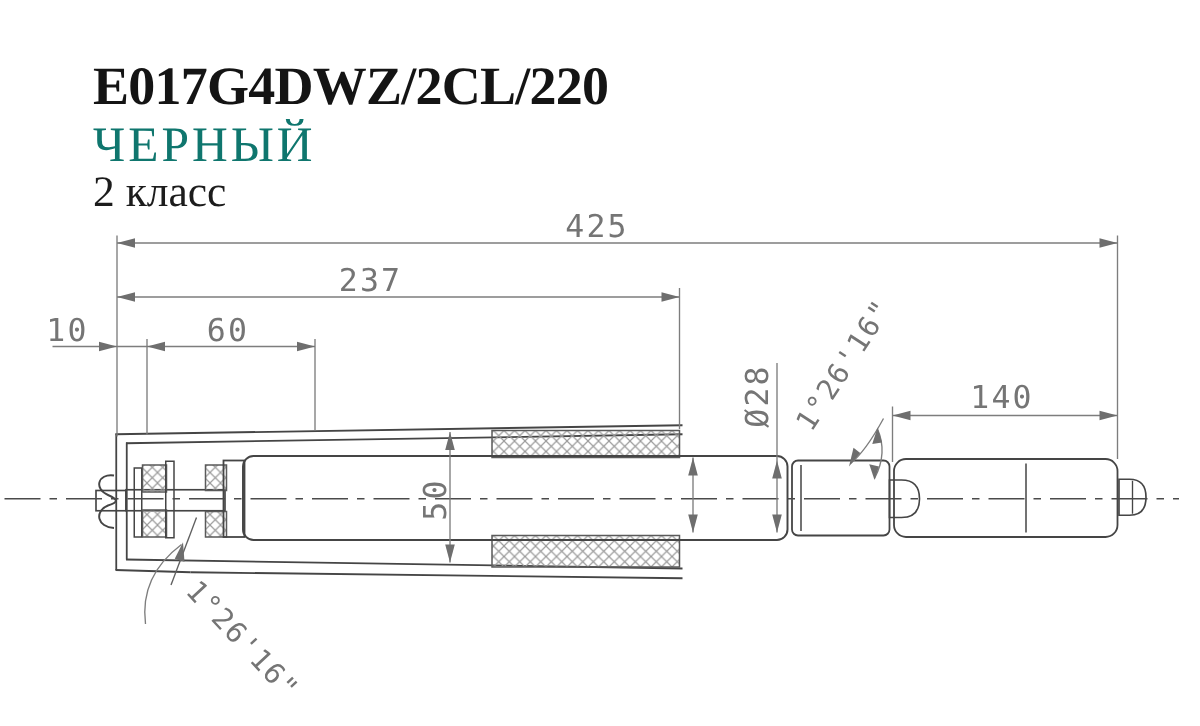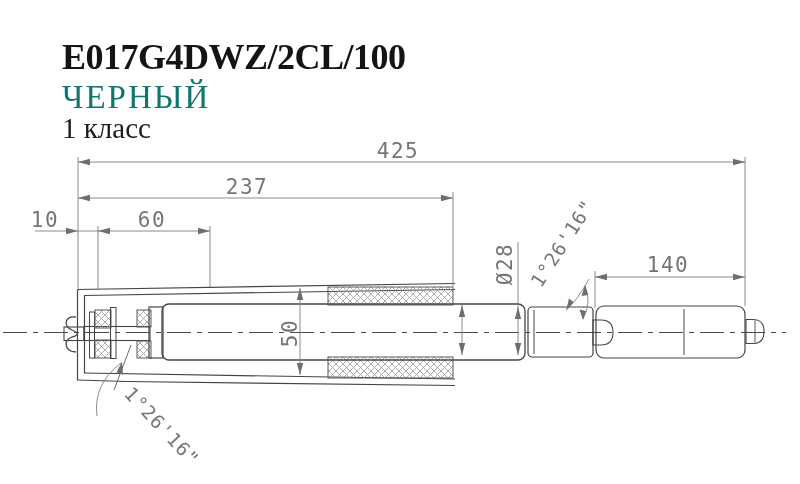--- a/index.html
+++ b/index.html
@@ -35,23 +35,23 @@
   .dimtext-sm{
     font-family:"DejaVu Sans Mono", monospace;
     font-size:19px;fill:#757575;letter-spacing:1px;
   }
   .arrow{fill:#6e6e6e;stroke:none;}
   .hatchbox{stroke:#5a5a5a;stroke-width:1;}
 </style>
 </head>
 <body>
 
-<div class="model-title">E017G4DWZ/2CL/100</div>
+<div class="model-title">E017G4DWZ/2CL/220</div>
 <div class="color-label">ЧЕРНЫЙ</div>
-<div class="class-label">1 класс</div>
+<div class="class-label">2 класс</div>
 
 <svg width="800" height="484" viewBox="0 0 800 484">
   <defs>
     <pattern id="xh" patternUnits="userSpaceOnUse" width="7" height="7">
       <path d="M0,0 L7,7 M7,0 L0,7" stroke="#9b9b9b" stroke-width="0.8" fill="none"></path>
     </pattern>
   </defs>
 
   <g class="bodyline" stroke-width="1.2">
     <line x1="77" y1="289.5" x2="455" y2="283.5"></line>

